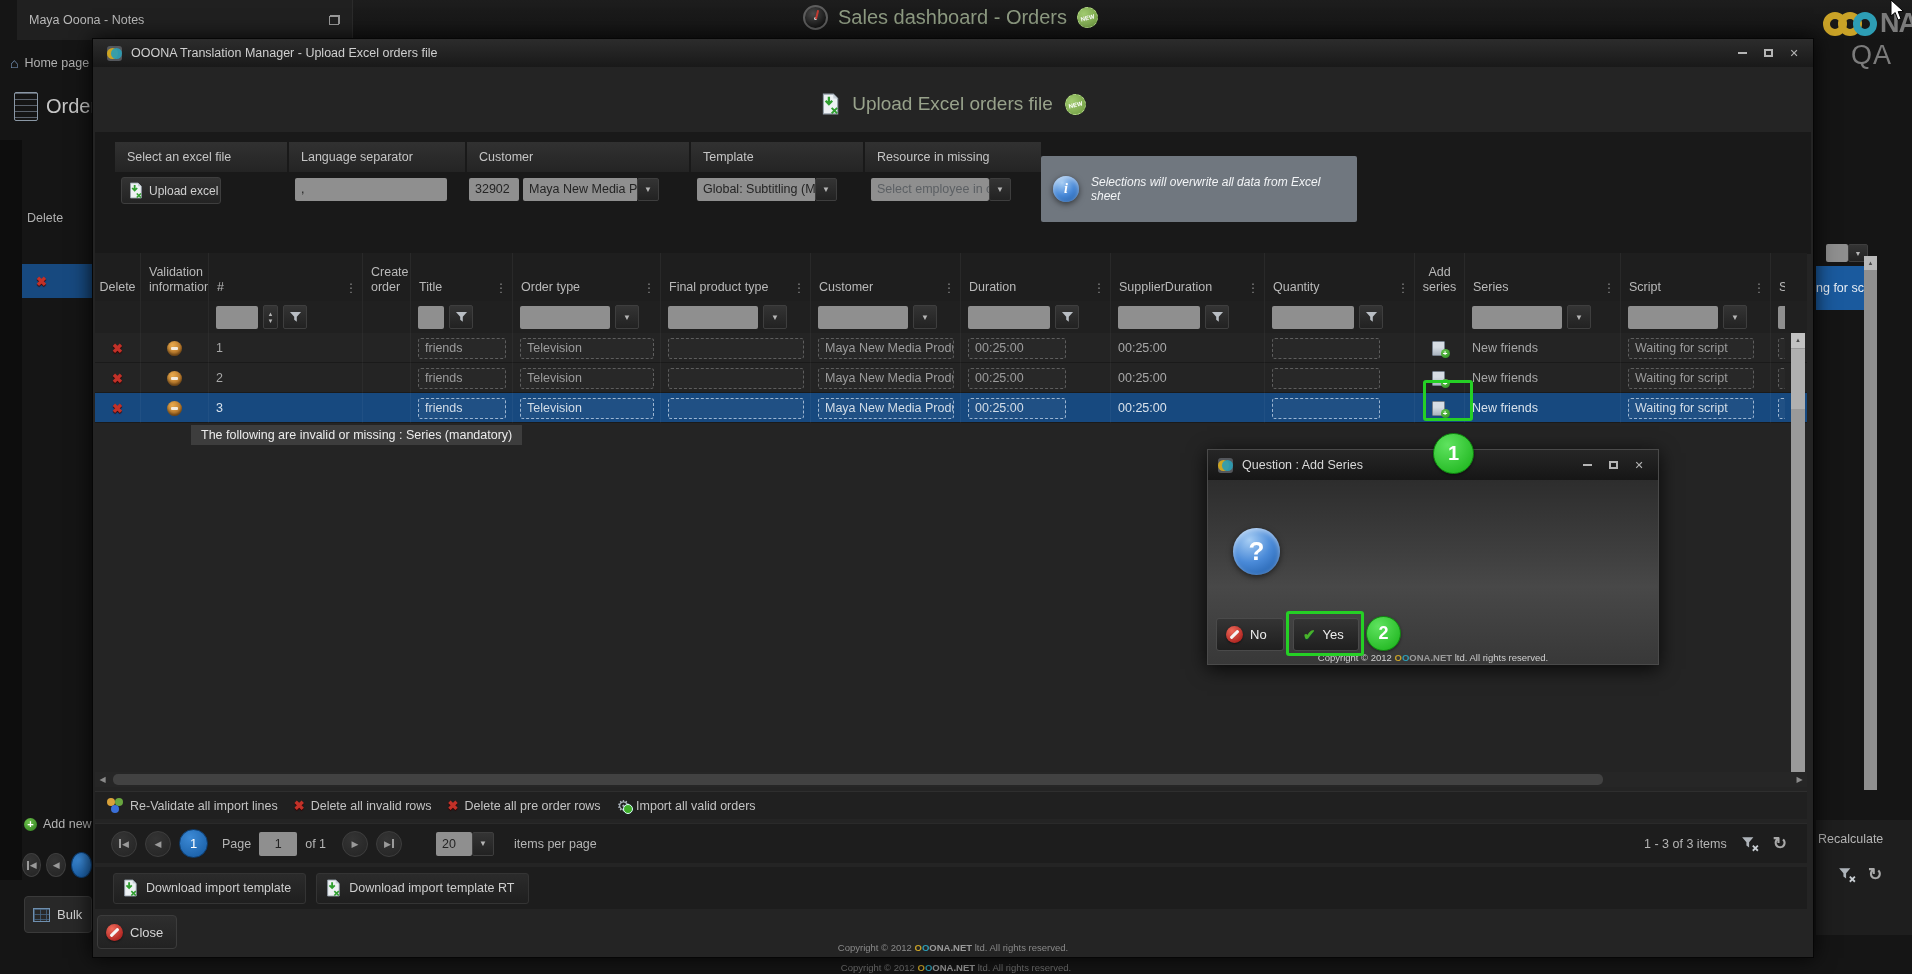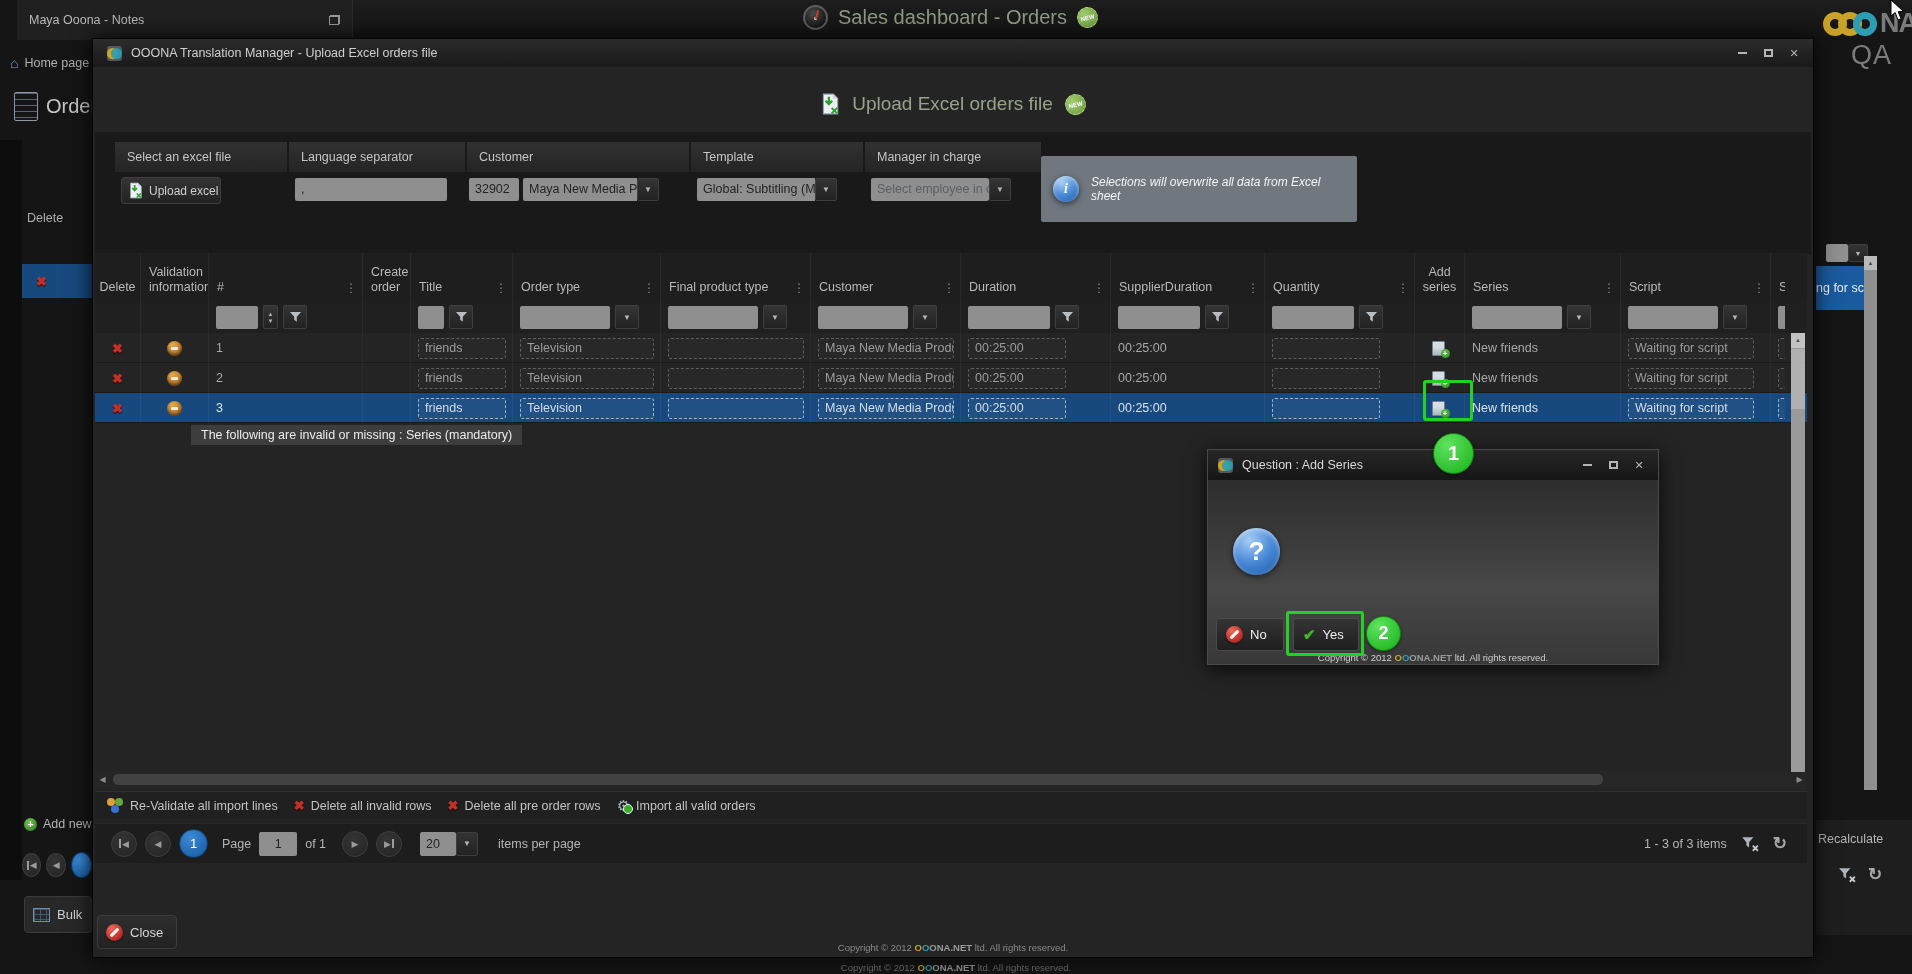--- a/index.html
+++ b/index.html
@@ -215,21 +215,21 @@
         </svg>
       <span>Upload Excel orders file</span>
       <span class="newb">NEW</span>
     </div>
 
     <div class="abs" style="left:2px;top:93px;width:1716px;height:122px;background:#191919;"></div>
     <div class="abs" style="left:22px;top:103px;width:172px;height:30px;background:linear-gradient(#313131,#242424);display:flex;align-items:center;padding-left:12px;color:#c5c5c5;font-size:12.5px;">Select an excel file</div>
     <div class="abs" style="left:196px;top:103px;width:176px;height:30px;background:linear-gradient(#313131,#242424);display:flex;align-items:center;padding-left:12px;color:#c5c5c5;font-size:12.5px;">Language separator</div>
     <div class="abs" style="left:374px;top:103px;width:222px;height:30px;background:linear-gradient(#313131,#242424);display:flex;align-items:center;padding-left:12px;color:#c5c5c5;font-size:12.5px;">Customer</div>
     <div class="abs" style="left:598px;top:103px;width:172px;height:30px;background:linear-gradient(#313131,#242424);display:flex;align-items:center;padding-left:12px;color:#c5c5c5;font-size:12.5px;">Template</div>
-    <div class="abs" style="left:772px;top:103px;width:176px;height:30px;background:linear-gradient(#313131,#242424);display:flex;align-items:center;padding-left:12px;color:#c5c5c5;font-size:12.5px;">Manager in charge</div>
+    <div class="abs" style="left:772px;top:103px;width:176px;height:30px;background:linear-gradient(#313131,#242424);display:flex;align-items:center;padding-left:12px;color:#c5c5c5;font-size:12.5px;">Resource in missing</div>
 
     <div class="abs" style="left:28px;top:138px;width:100px;height:27px;background:linear-gradient(#333,#232323);border:1px solid #3e3e3e;border-radius:3px;display:flex;align-items:center;gap:6px;padding-left:6px;">
       <svg width="15" height="17">
           <use href="#xlsdoc"></use>
         </svg>
       <span style="color:#d0d0d0;font-size:12px;">Upload excel</span>
     </div>
     <div class="abs gin" style="left:202px;top:139px;width:152px;">,</div>
     <div class="abs gin" style="left:376px;top:139px;width:50px;">32902</div>
     <div class="abs" style="left:430px;top:139px;display:flex;">
@@ -564,36 +564,50 @@
       <span style="margin-left:6px;">Page</span>
       <span class="gin" style="width:38px;height:24px;line-height:24px;text-align:center;">1</span>
       <span>of 1</span>
       <span class="pg" style="margin-left:8px;">
           <span>▶</span>
         </span>
       <span class="pg">
           <span>▶</span>
           <i class="pbar"></i>
         </span>
-      <span style="display:flex;margin-left:10px;">
+      <span style="display:flex;margin-left:26px;">
         <span class="gin" style="width:36px;height:24px;line-height:24px;">20</span>
         <span class="dbtn" style="width:22px;height:24px;font-size:8px;">
             <span>▼</span>
           </span>
       </span>
       <span style="margin-left:12px;">items per page</span>
       <span style="margin-left:auto;display:flex;align-items:center;gap:14px;padding-right:20px;">
         <span>1 - 3 of 3 items</span>
         <svg width="18" height="16">
             <use href="#funnelx"></use>
           </svg>
         <span class="glyph" style="font-size:17px;font-weight:bold;">↻</span>
       </span>
     </div>
 
+    <div class="abs" style="left:2px;top:828px;width:1712px;height:42px;background:#1d1d1d;display:flex;align-items:center;gap:10px;padding-left:18px;">
+      <span style="height:31px;background:linear-gradient(#2b2b2b,#1f1f1f);border:1px solid #343434;border-radius:3px;display:flex;align-items:center;gap:8px;padding:0 14px 0 8px;color:#cfcfcf;font-size:12.5px;">
+        <svg width="16" height="18">
+            <use href="#xlsdoc"></use>
+          </svg>
+        <span>Download import template</span>
+      </span>
+      <span style="height:31px;background:linear-gradient(#2b2b2b,#1f1f1f);border:1px solid #343434;border-radius:3px;display:flex;align-items:center;gap:8px;padding:0 14px 0 8px;color:#cfcfcf;font-size:12.5px;">
+        <svg width="16" height="18">
+            <use href="#xlsdoc"></use>
+          </svg>
+        <span>Download import template RT</span>
+      </span>
+    </div>
 
     <div class="abs" style="left:4px;top:876px;width:80px;height:34px;background:linear-gradient(#2e2e2e,#222);border:1px solid #3c3c3c;border-radius:4px;display:flex;align-items:center;gap:7px;padding-left:8px;">
       <span class="noent"></span>
       <span style="color:#d5d5d5;font-size:13px;">Close</span>
     </div>
 
     <div class="abs copy" style="left:0;top:903px;width:1720px;">
       <span>Copyright © 2012 </span><span class="b1">O</span><span class="b2">O</span><span class="b3">ONA.NET</span><span> ltd. All rights reserved.</span>
     </div>
   </div>

